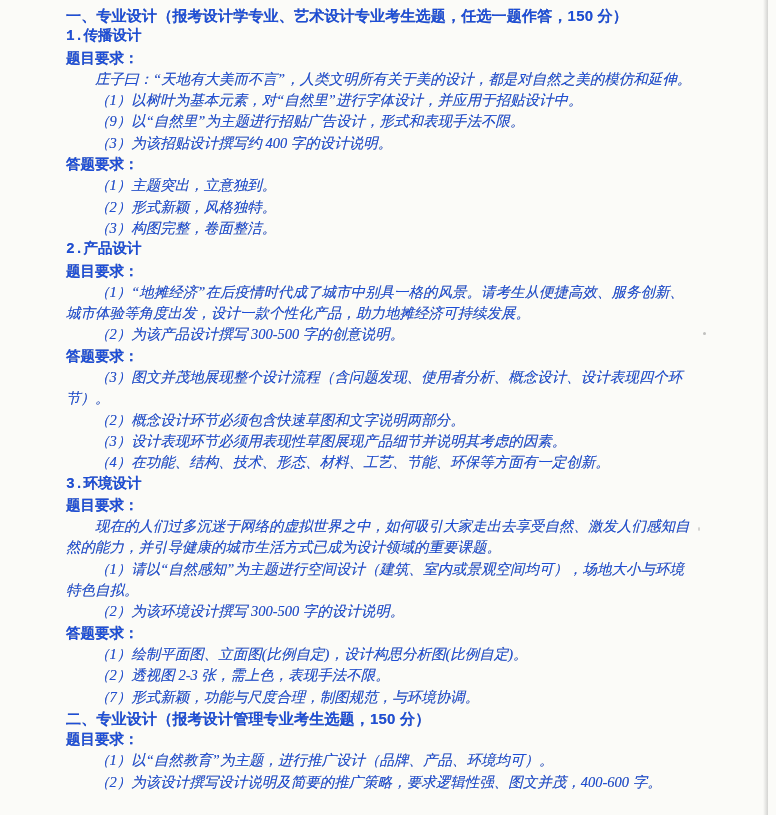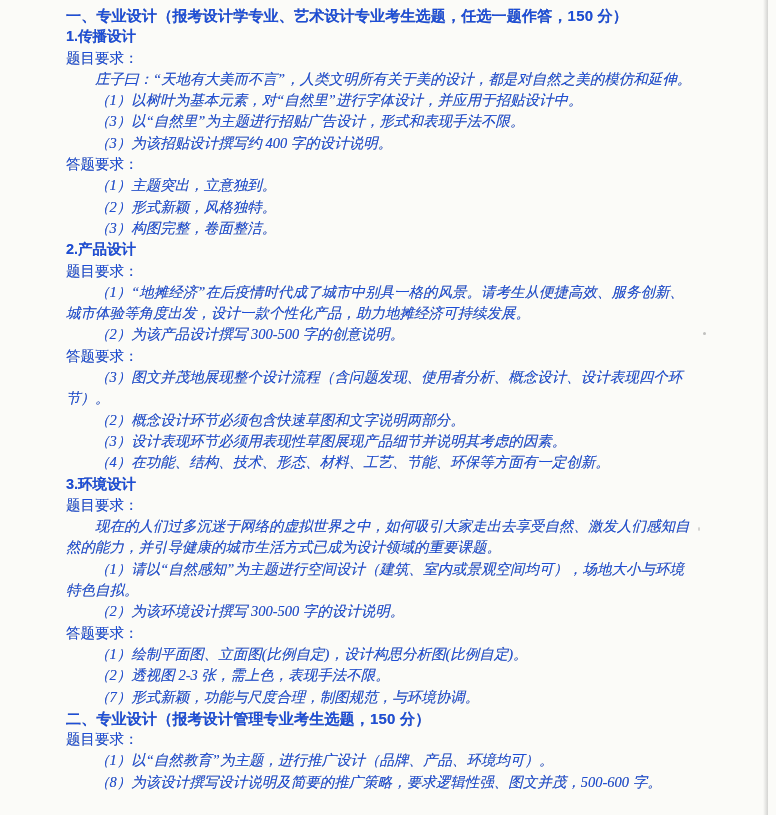--- a/index.html
+++ b/index.html
@@ -22,26 +22,26 @@
     text-shadow: 0 0 0.5px rgba(52,52,52,0.45);
   }
   .page p { margin: 0; }
   .h1 {
     font-family: "Liberation Sans", "DejaVu Sans", sans-serif;
     font-weight: 700;
     font-size: 15px;
     letter-spacing: 0.2px;
   }
   .h2 {
-    font-family: Liberation Sans, sans-serif;
+    font-family: Liberation Mono, monospace;
     font-weight: 700;
     font-size: 14.5px;
   }
   .para { text-indent: 2em; font-style: italic; }
-  .label { text-indent: 0; }
+  .label { text-indent: 0; font-weight: bold; }
   .scan-edge {
     position: absolute;
     top: 0; right: 0;
     width: 5px; height: 100%;
     background: linear-gradient(to left, rgba(110,110,110,0.28), rgba(110,110,110,0));
     pointer-events: none;
   }
   .speck {
     position: absolute;
     background: #8f8f8f;
@@ -55,21 +55,21 @@
 <body>
 
 <div class="page">
 
   <p class="h1">一、专业设计（报考设计学专业、艺术设计专业考生选题，任选一题作答，150 分）</p>
 
   <p class="h2">1.传播设计</p>
   <p class="label">题目要求：</p>
   <p class="para">庄子曰：“天地有大美而不言”，人类文明所有关于美的设计，都是对自然之美的模仿和延伸。</p>
   <p class="para">（1）以树叶为基本元素，对“自然里”进行字体设计，并应用于招贴设计中。</p>
-  <p class="para">（3）以“自然里”为主题进行招贴广告设计，形式和表现手法不限。</p>
+  <p class="para">（9）以“自然里”为主题进行招贴广告设计，形式和表现手法不限。</p>
   <p class="para">（3）为该招贴设计撰写约 400 字的设计说明。</p>
   <p class="label">答题要求：</p>
   <p class="para">（1）主题突出，立意独到。</p>
   <p class="para">（2）形式新颖，风格独特。</p>
   <p class="para">（3）构图完整，卷面整洁。</p>
 
   <p class="h2">2.产品设计</p>
   <p class="label">题目要求：</p>
   <p class="para">（1）“地摊经济”在后疫情时代成了城市中别具一格的风景。请考生从便捷高效、服务创新、城市体验等角度出发，设计一款个性化产品，助力地摊经济可持续发展。</p>
   <p class="para">（2）为该产品设计撰写 300-500 字的创意说明。</p>
@@ -85,18 +85,18 @@
   <p class="para">（1）请以“自然感知”为主题进行空间设计（建筑、室内或景观空间均可），场地大小与环境特色自拟。</p>
   <p class="para">（2）为该环境设计撰写 300-500 字的设计说明。</p>
   <p class="label">答题要求：</p>
   <p class="para">（1）绘制平面图、立面图(比例自定)，设计构思分析图(比例自定)。</p>
   <p class="para">（2）透视图 2-3 张，需上色，表现手法不限。</p>
   <p class="para">（7）形式新颖，功能与尺度合理，制图规范，与环境协调。</p>
 
   <p class="h1">二、专业设计（报考设计管理专业考生选题，150 分）</p>
   <p class="label">题目要求：</p>
   <p class="para">（1）以“自然教育”为主题，进行推广设计（品牌、产品、环境均可）。</p>
-  <p class="para">（8）为该设计撰写设计说明及简要的推广策略，要求逻辑性强、图文并茂，500-600 字。</p>
+  <p class="para">（2）为该设计撰写设计说明及简要的推广策略，要求逻辑性强、图文并茂，400-600 字。</p>
 
   <span class="speck speck-1"></span>
   <span class="speck speck-2"></span>
   <span class="scan-edge"></span>
 </div>
 
 </body></html>

